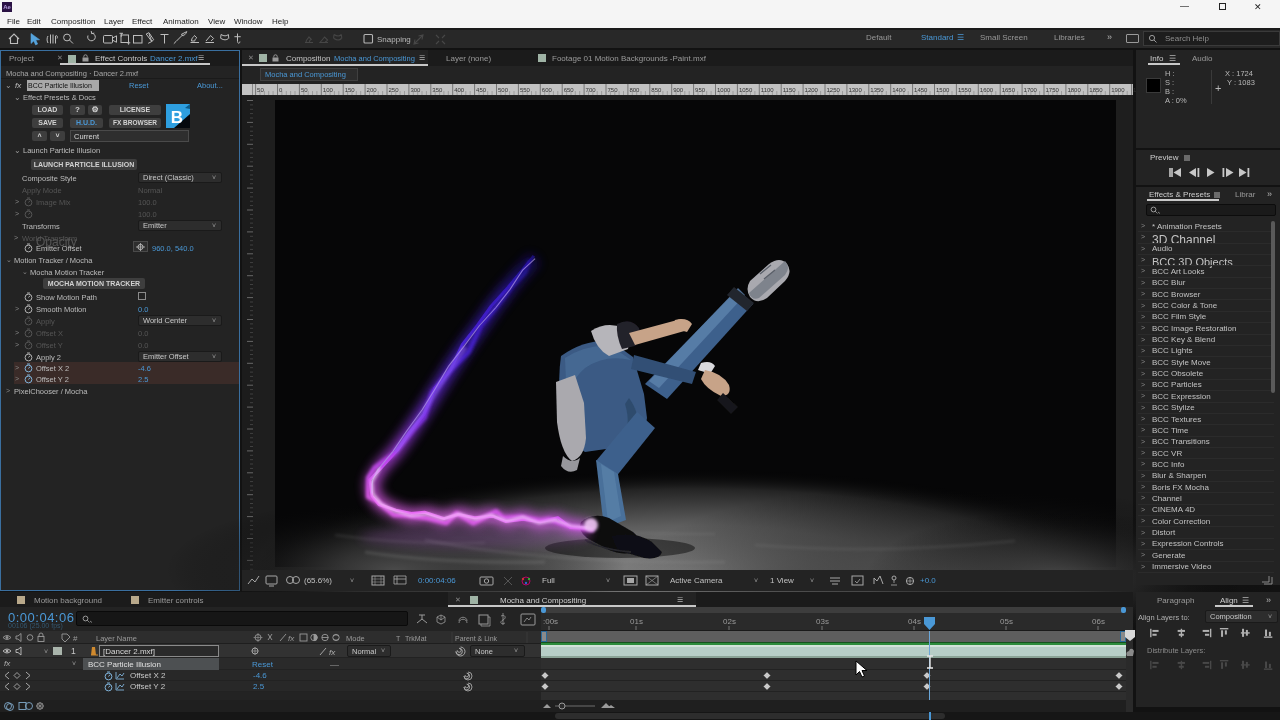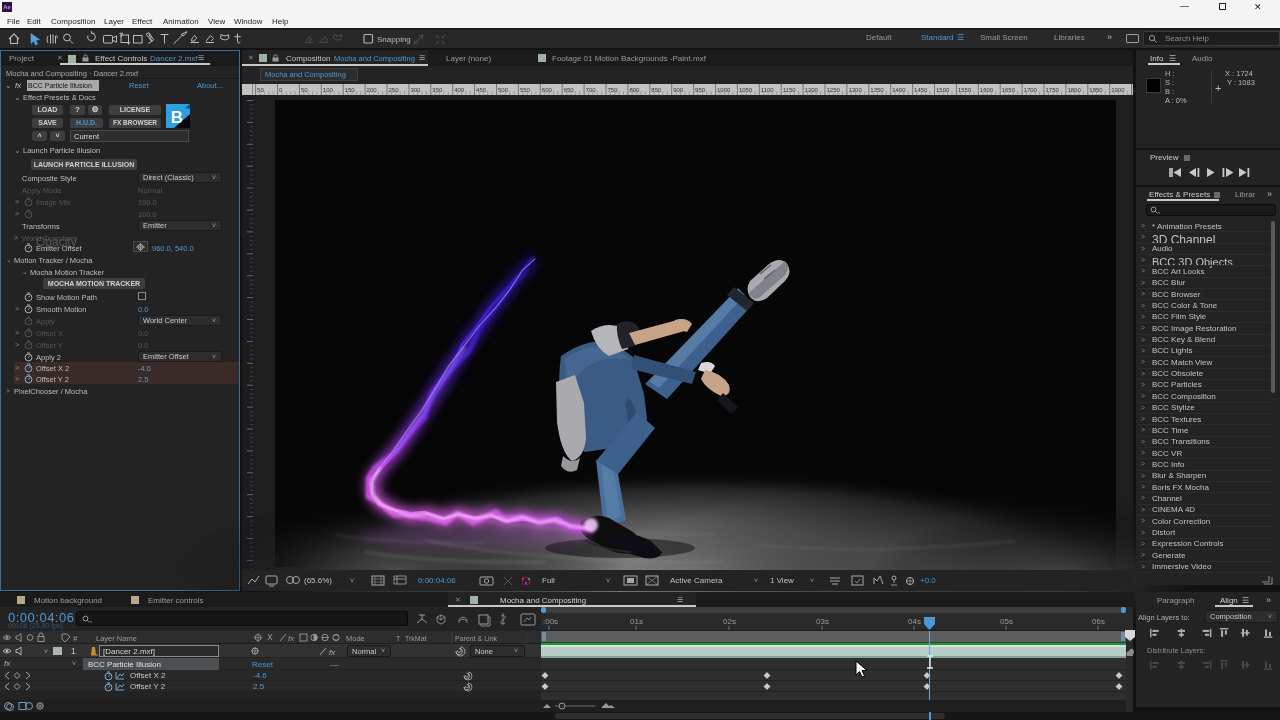--- a/index.html
+++ b/index.html
@@ -818,30 +818,30 @@
 <div class="txt" style="left:1141px;top:324.2px;font-size:7px;color:#8a8a8a;">˃</div>
 <div class="txt" style="left:1152px;top:323.7px;font-size:8px;color:#c3c3c3;">BCC Image Restoration</div>
 <div class="abs" style="left:1138px;top:333.5px;width:136px;height:1px;background:#2b2b2b;"></div>
 <div class="txt" style="left:1141px;top:335.5px;font-size:7px;color:#8a8a8a;">˃</div>
 <div class="txt" style="left:1152px;top:335.0px;font-size:8px;color:#c3c3c3;">BCC Key &amp; Blend</div>
 <div class="abs" style="left:1138px;top:344.8px;width:136px;height:1px;background:#2b2b2b;"></div>
 <div class="txt" style="left:1141px;top:346.9px;font-size:7px;color:#8a8a8a;">˃</div>
 <div class="txt" style="left:1152px;top:346.4px;font-size:8px;color:#c3c3c3;">BCC Lights</div>
 <div class="abs" style="left:1138px;top:356.2px;width:136px;height:1px;background:#2b2b2b;"></div>
 <div class="txt" style="left:1141px;top:358.2px;font-size:7px;color:#8a8a8a;">˃</div>
-<div class="txt" style="left:1152px;top:357.7px;font-size:8px;color:#c3c3c3;">BCC Match View</div>
+<div class="txt" style="left:1152px;top:357.7px;font-size:8px;color:#c3c3c3;">BCC Style Move</div>
 <div class="abs" style="left:1138px;top:367.5px;width:136px;height:1px;background:#2b2b2b;"></div>
 <div class="txt" style="left:1141px;top:369.6px;font-size:7px;color:#8a8a8a;">˃</div>
 <div class="txt" style="left:1152px;top:369.1px;font-size:8px;color:#c3c3c3;">BCC Obsolete</div>
 <div class="abs" style="left:1138px;top:378.9px;width:136px;height:1px;background:#2b2b2b;"></div>
 <div class="txt" style="left:1141px;top:380.9px;font-size:7px;color:#8a8a8a;">˃</div>
 <div class="txt" style="left:1152px;top:380.4px;font-size:8px;color:#c3c3c3;">BCC Particles</div>
 <div class="abs" style="left:1138px;top:390.2px;width:136px;height:1px;background:#2b2b2b;"></div>
 <div class="txt" style="left:1141px;top:392.3px;font-size:7px;color:#8a8a8a;">˃</div>
-<div class="txt" style="left:1152px;top:391.8px;font-size:8px;color:#c3c3c3;">BCC Composition</div>
+<div class="txt" style="left:1152px;top:391.8px;font-size:8px;color:#c3c3c3;">BCC Expression</div>
 <div class="abs" style="left:1138px;top:401.6px;width:136px;height:1px;background:#2b2b2b;"></div>
 <div class="txt" style="left:1141px;top:403.6px;font-size:7px;color:#8a8a8a;">˃</div>
 <div class="txt" style="left:1152px;top:403.1px;font-size:8px;color:#c3c3c3;">BCC Stylize</div>
 <div class="abs" style="left:1138px;top:412.9px;width:136px;height:1px;background:#2b2b2b;"></div>
 <div class="txt" style="left:1141px;top:415.0px;font-size:7px;color:#8a8a8a;">˃</div>
 <div class="txt" style="left:1152px;top:414.5px;font-size:8px;color:#c3c3c3;">BCC Textures</div>
 <div class="abs" style="left:1138px;top:424.3px;width:136px;height:1px;background:#2b2b2b;"></div>
 <div class="txt" style="left:1141px;top:426.3px;font-size:7px;color:#8a8a8a;">˃</div>
 <div class="txt" style="left:1152px;top:425.8px;font-size:8px;color:#c3c3c3;">BCC Time</div>
 <div class="abs" style="left:1138px;top:435.6px;width:136px;height:1px;background:#2b2b2b;"></div>

